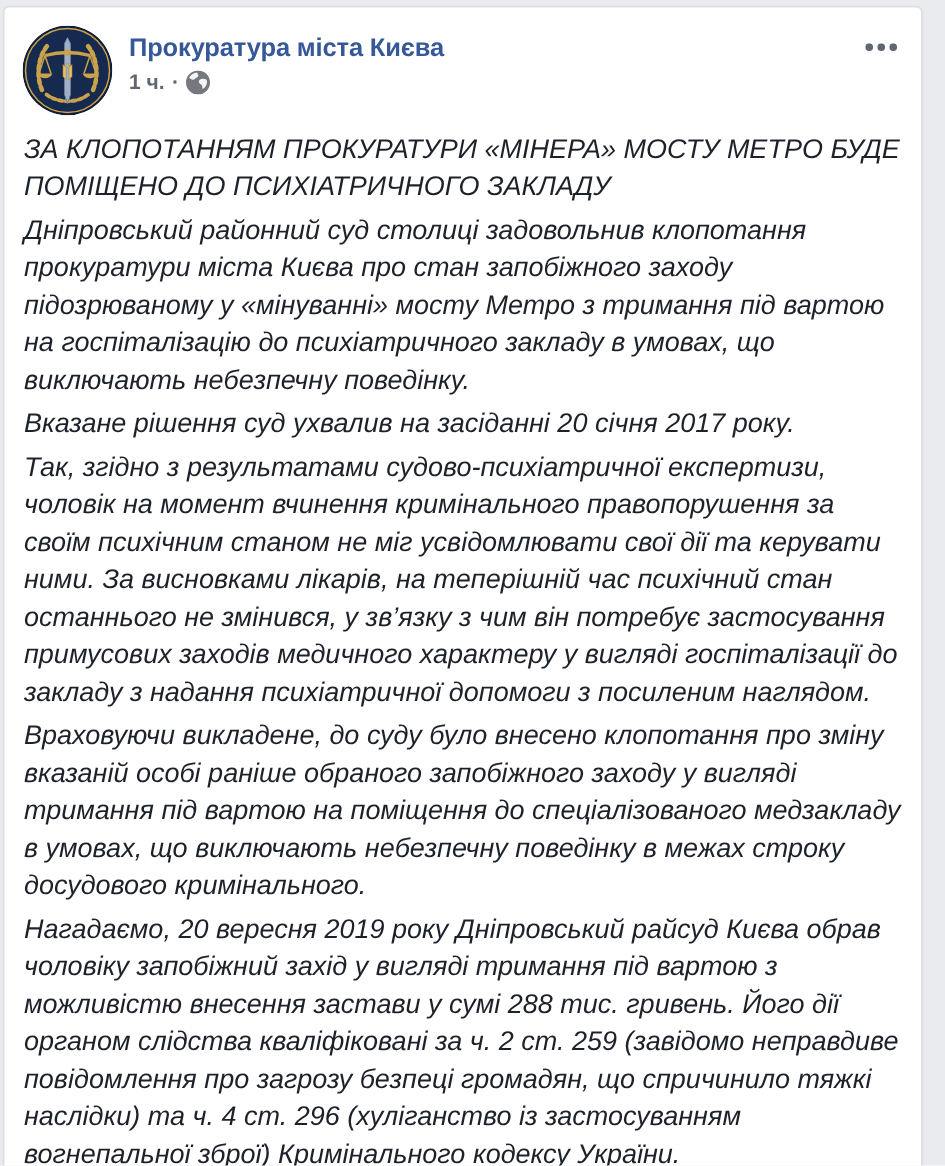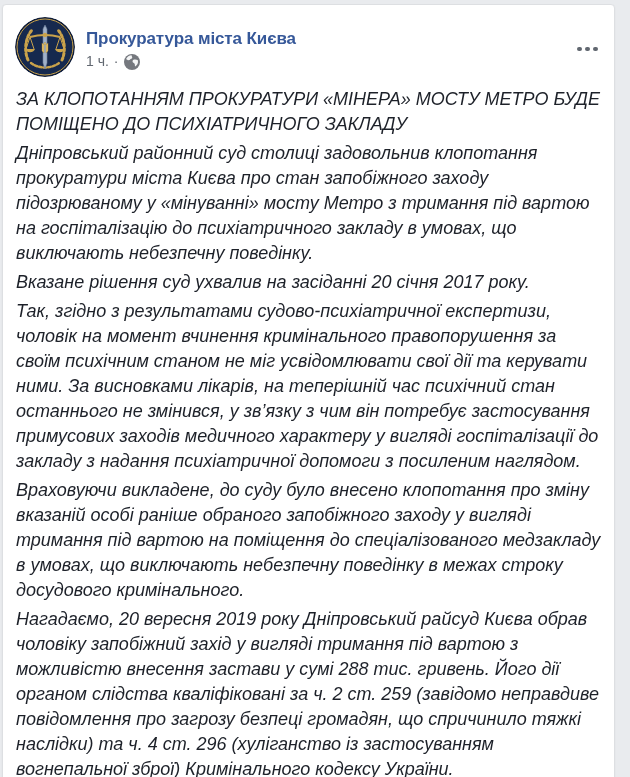--- a/index.html
+++ b/index.html
@@ -13,29 +13,29 @@
     background:var(--page-bg);
     font-family:"Liberation Sans","DejaVu Sans",sans-serif;
   }
   .card{
     position:absolute;left:2px;top:4px;width:613px;height:840px;
     background:var(--card-bg);
     border:1px solid var(--card-border);
     border-radius:4px;
     box-shadow:0 1px 2px rgba(0,0,0,0.05);
   }
-  .header{display:flex;align-items:center;padding:12px 12px 0 12px;}
+  .header{display:flex;align-items:flex-start;padding:12px 12px 0 12px;}
   .avatar{width:60px;height:60px;border-radius:50%;display:block;flex:0 0 auto;overflow:hidden;cursor:pointer;}
   .avatar svg{display:block;width:60px;height:60px;}
   .meta{margin-left:11px;padding-top:4px;min-width:0;}
   .name{
     display:inline-block;color:var(--accent);font-size:17px;font-weight:bold;
     line-height:21px;text-decoration:none;cursor:pointer;letter-spacing:-0.1px;
   }
-  .subline{margin-top:4px;display:flex;align-items:center;color:var(--muted);font-size:14px;line-height:17px;}
+  .subline{margin-top:4px;display:flex;align-items:center;color:var(--muted);font-size:14px;line-height:17px;font-weight:bold;}
   .subline .ts{cursor:pointer;}
   .sep{margin:0 5px;}
   .globe{display:inline-flex;}
   .globe svg{display:block;width:16px;height:16px;}
   .more{
     margin-left:auto;background:none;border:0;padding:12px 4px 8px 8px;
     cursor:pointer;display:block;
   }
   .dots{display:flex;gap:3.5px;}
   .dots i{display:block;width:4.6px;height:4.6px;border-radius:50%;background:var(--muted);}

